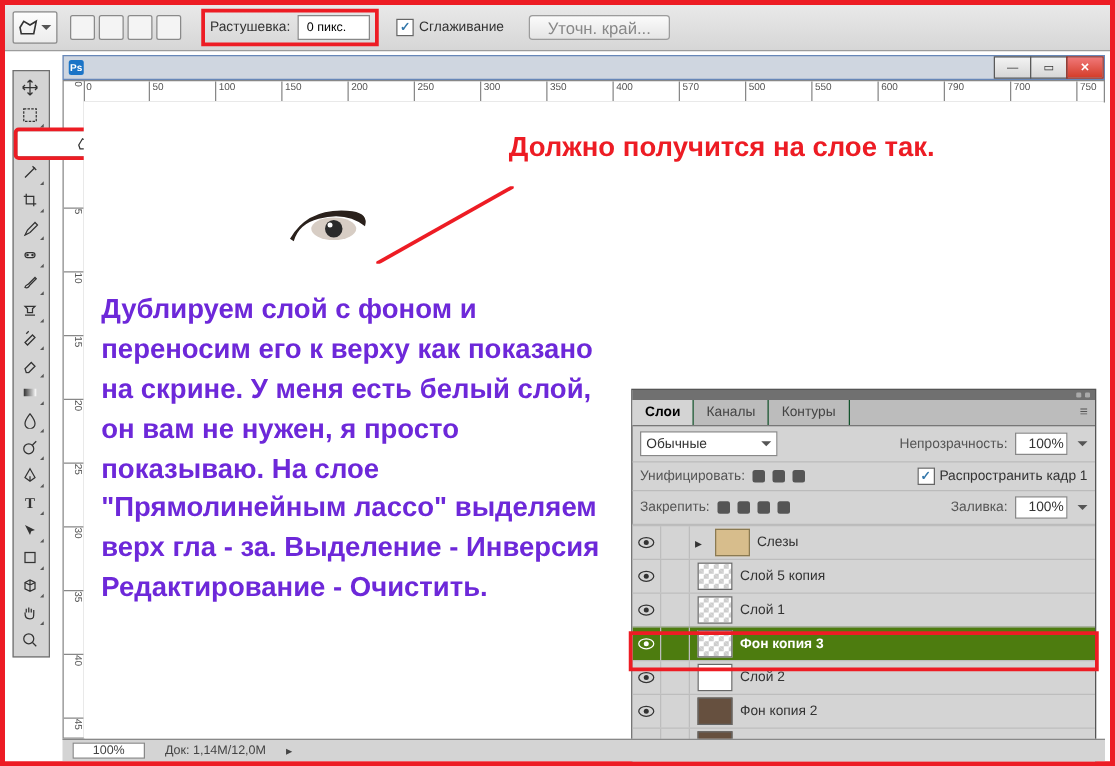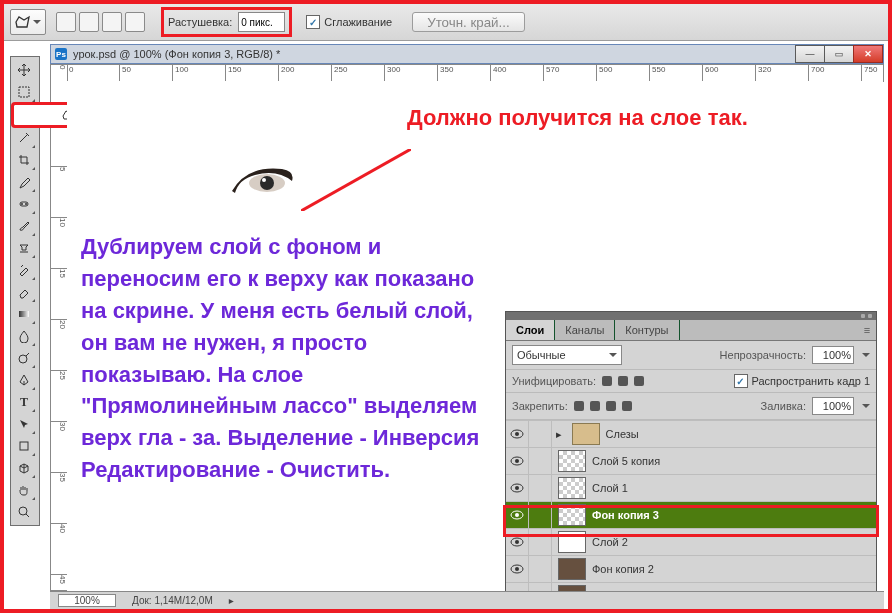--- a/index.html
+++ b/index.html
@@ -5,21 +5,21 @@
   html,body{margin:0;padding:0;font-family:Tahoma,Arial,sans-serif;font-size:11px;color:#333;background:#fff}
   .frame{border:4px solid #ed1c24;width:884px;height:605px;position:relative;background:#fff;overflow:hidden}
 
   
   .optbar{position:absolute;left:0;top:0;right:0;height:36px;background:linear-gradient(#e9e9e9,#d6d6d6);border-bottom:1px solid #9c9c9c;display:flex;align-items:center;padding-left:6px;gap:4px}
   .tool-ico{width:34px;height:24px;border:1px solid #8a8a8a;background:linear-gradient(#fdfdfd,#ececec);border-radius:2px;display:flex;align-items:center;justify-content:center}
   .dd-tri{width:0;height:0;border-left:4px solid transparent;border-right:4px solid transparent;border-top:4px solid #555;margin-left:2px}
   .mini{width:18px;height:18px;border:1px solid #8a8a8a;background:#f4f4f4;border-radius:2px}
   .mini-group{display:flex;gap:3px;margin-left:6px}
   .feather-box{display:flex;align-items:center;border:3px solid #ed1c24;padding:2px 4px;margin-left:12px;gap:6px;background:transparent}
-  .feather-box input{width:40px;height:16px;border:1px solid #888;font-size:10px;text-align:left;padding-right:3px}
+  .feather-box input{width:40px;height:16px;border:1px solid #888;font-size:10px;text-align:center;padding-right:14px}
   .check{display:flex;align-items:center;gap:4px;margin-left:10px}
   .check .box{width:12px;height:12px;border:1px solid #666;background:#fff;display:flex;align-items:center;justify-content:center;color:#37a;font-weight:bold;font-size:10px}
   .btn{height:20px;padding:0 14px;border:1px solid #9c9c9c;border-radius:3px;background:linear-gradient(#fbfbfb,#e5e5e5);color:#888;margin-left:16px}
 
   
   .tools{position:absolute;left:6px;top:52px;width:24px;display:flex;flex-direction:column;gap:2px;border:1px solid #6f6f6f;background:#d4d4d4;padding:3px 2px}
   .tools .t{width:22px;height:20px;display:flex;align-items:center;justify-content:center;position:relative;border-radius:2px}
   .tools .t.sel{outline:3px solid #ed1c24;outline-offset:-1px}
   .tri{position:absolute;right:0;bottom:0;width:0;height:0;border-right:3px solid #555;border-top:3px solid transparent}
 
@@ -103,21 +103,20 @@
     </div>
     <label class="check">
       <span class="box">✓</span>
       <span>Сглаживание</span>
     </label>
     <button class="btn">Уточн. край...</button>
   </div>
 
   <div class="doctab">
     <span class="ps">Ps</span>
-    <span>урок.psd @ 100% (Фон копия 3, RGB/8) *</span>
     <div class="docbtns">
       <div class="b">—</div>
       <div class="b">▭</div>
       <div class="b close">✕</div>
     </div>
   </div>
 
   <div class="ruler-h" id="rulerH">
       <div class="tick">0</div>
       <div class="tick">50</div>
@@ -125,21 +124,21 @@
       <div class="tick">150</div>
       <div class="tick">200</div>
       <div class="tick">250</div>
       <div class="tick">300</div>
       <div class="tick">350</div>
       <div class="tick">400</div>
       <div class="tick">570</div>
       <div class="tick">500</div>
       <div class="tick">550</div>
       <div class="tick">600</div>
-      <div class="tick">320</div>
+      <div class="tick">790</div>
       <div class="tick">700</div>
       <div class="tick">750</div>
     </div>
   <div class="ruler-v" id="rulerV">
       <div class="tickv">0</div>
       <div class="tickv">5</div>
       <div class="tickv">5</div>
       <div class="tickv">10</div>
       <div class="tickv">15</div>
       <div class="tickv">20</div>

